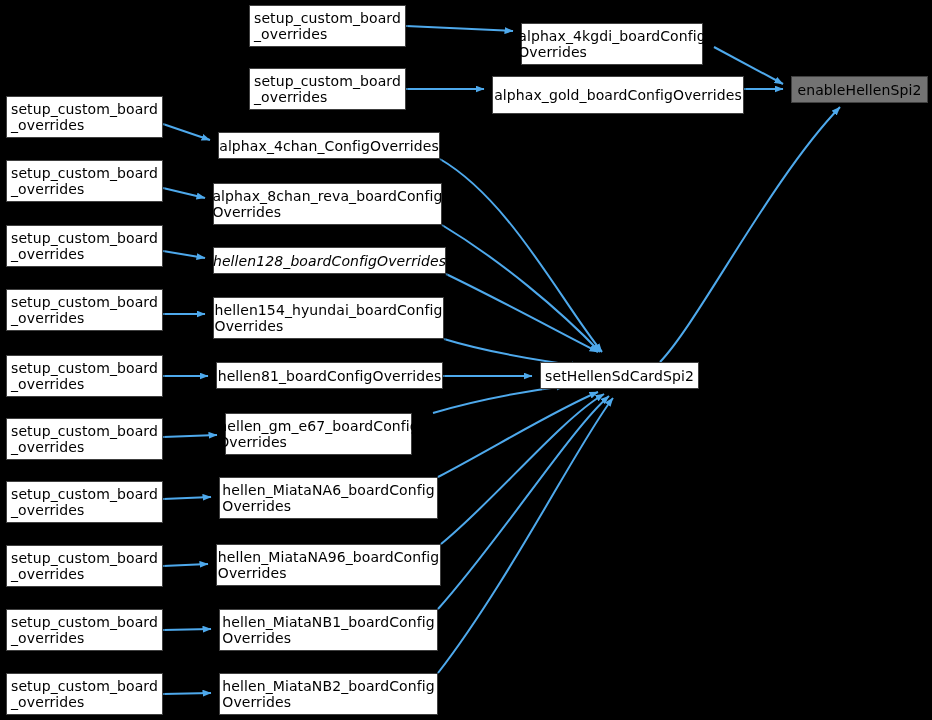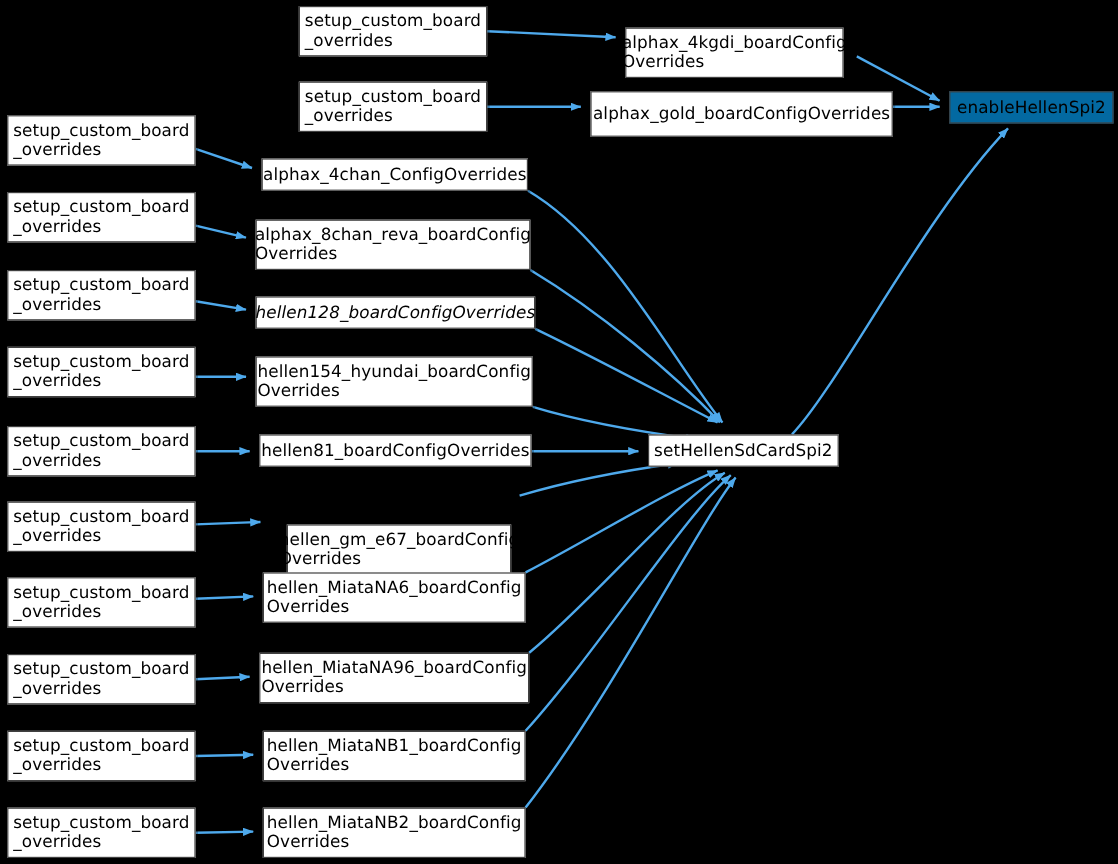--- a/index.html
+++ b/index.html
@@ -32,21 +32,21 @@
     align-items: center;
     justify-content: center;
     color: #000000;
     font-size: 14px;
     line-height: 16px;
     letter-spacing: 0.1px;
     white-space: pre-line;
     padding: 0 4px;
   }
   .node.highlight {
-    background: #0369a1;
+    background: #737373;
   }
 </style>
 </head>
 <body>
 
 <div id="canvas">
   <svg id="edges" viewBox="0 0 932 720" xmlns="http://www.w3.org/2000/svg">
     <defs>
       <marker id="arrowhead" markerWidth="9" markerHeight="7" refX="8.5" refY="3.5" orient="auto" markerUnits="userSpaceOnUse">
         <polygon points="0,0 9,3.5 0,7" fill="#4ea9ec"></polygon>
@@ -102,21 +102,21 @@
       <div class="node" style="left: 6px; top: 289px; width: 157px; height: 42px;">setup_custom_board
 _overrides</div>
       <div class="node" style="left: 213px; top: 297px; width: 231px; height: 42px;">hellen154_hyundai_boardConfig
 Overrides</div>
       <div class="node" style="left: 6px; top: 355px; width: 157px; height: 42px;">setup_custom_board
 _overrides</div>
       <div class="node" style="left: 216px; top: 362px; width: 227px; height: 27px;">hellen81_boardConfigOverrides</div>
       <div class="node" style="left: 540px; top: 362px; width: 159px; height: 27px;">setHellenSdCardSpi2</div>
       <div class="node" style="left: 6px; top: 418px; width: 157px; height: 42px;">setup_custom_board
 _overrides</div>
-      <div class="node" style="left: 239px; top: 413px; width: 187px; height: 42px; margin-top: 24px;">hellen_gm_e67_boardConfig
+      <div class="node" style="left: 225px; top: 413px; width: 187px; height: 42px;">hellen_gm_e67_boardConfig
 Overrides</div>
       <div class="node" style="left: 6px; top: 481px; width: 157px; height: 42px;">setup_custom_board
 _overrides</div>
       <div class="node" style="left: 219px; top: 477px; width: 219px; height: 42px;">hellen_MiataNA6_boardConfig
 Overrides</div>
       <div class="node" style="left: 6px; top: 545px; width: 157px; height: 42px;">setup_custom_board
 _overrides</div>
       <div class="node" style="left: 216px; top: 544px; width: 225px; height: 42px;">hellen_MiataNA96_boardConfig
 Overrides</div>
       <div class="node" style="left: 6px; top: 609px; width: 157px; height: 42px;">setup_custom_board

